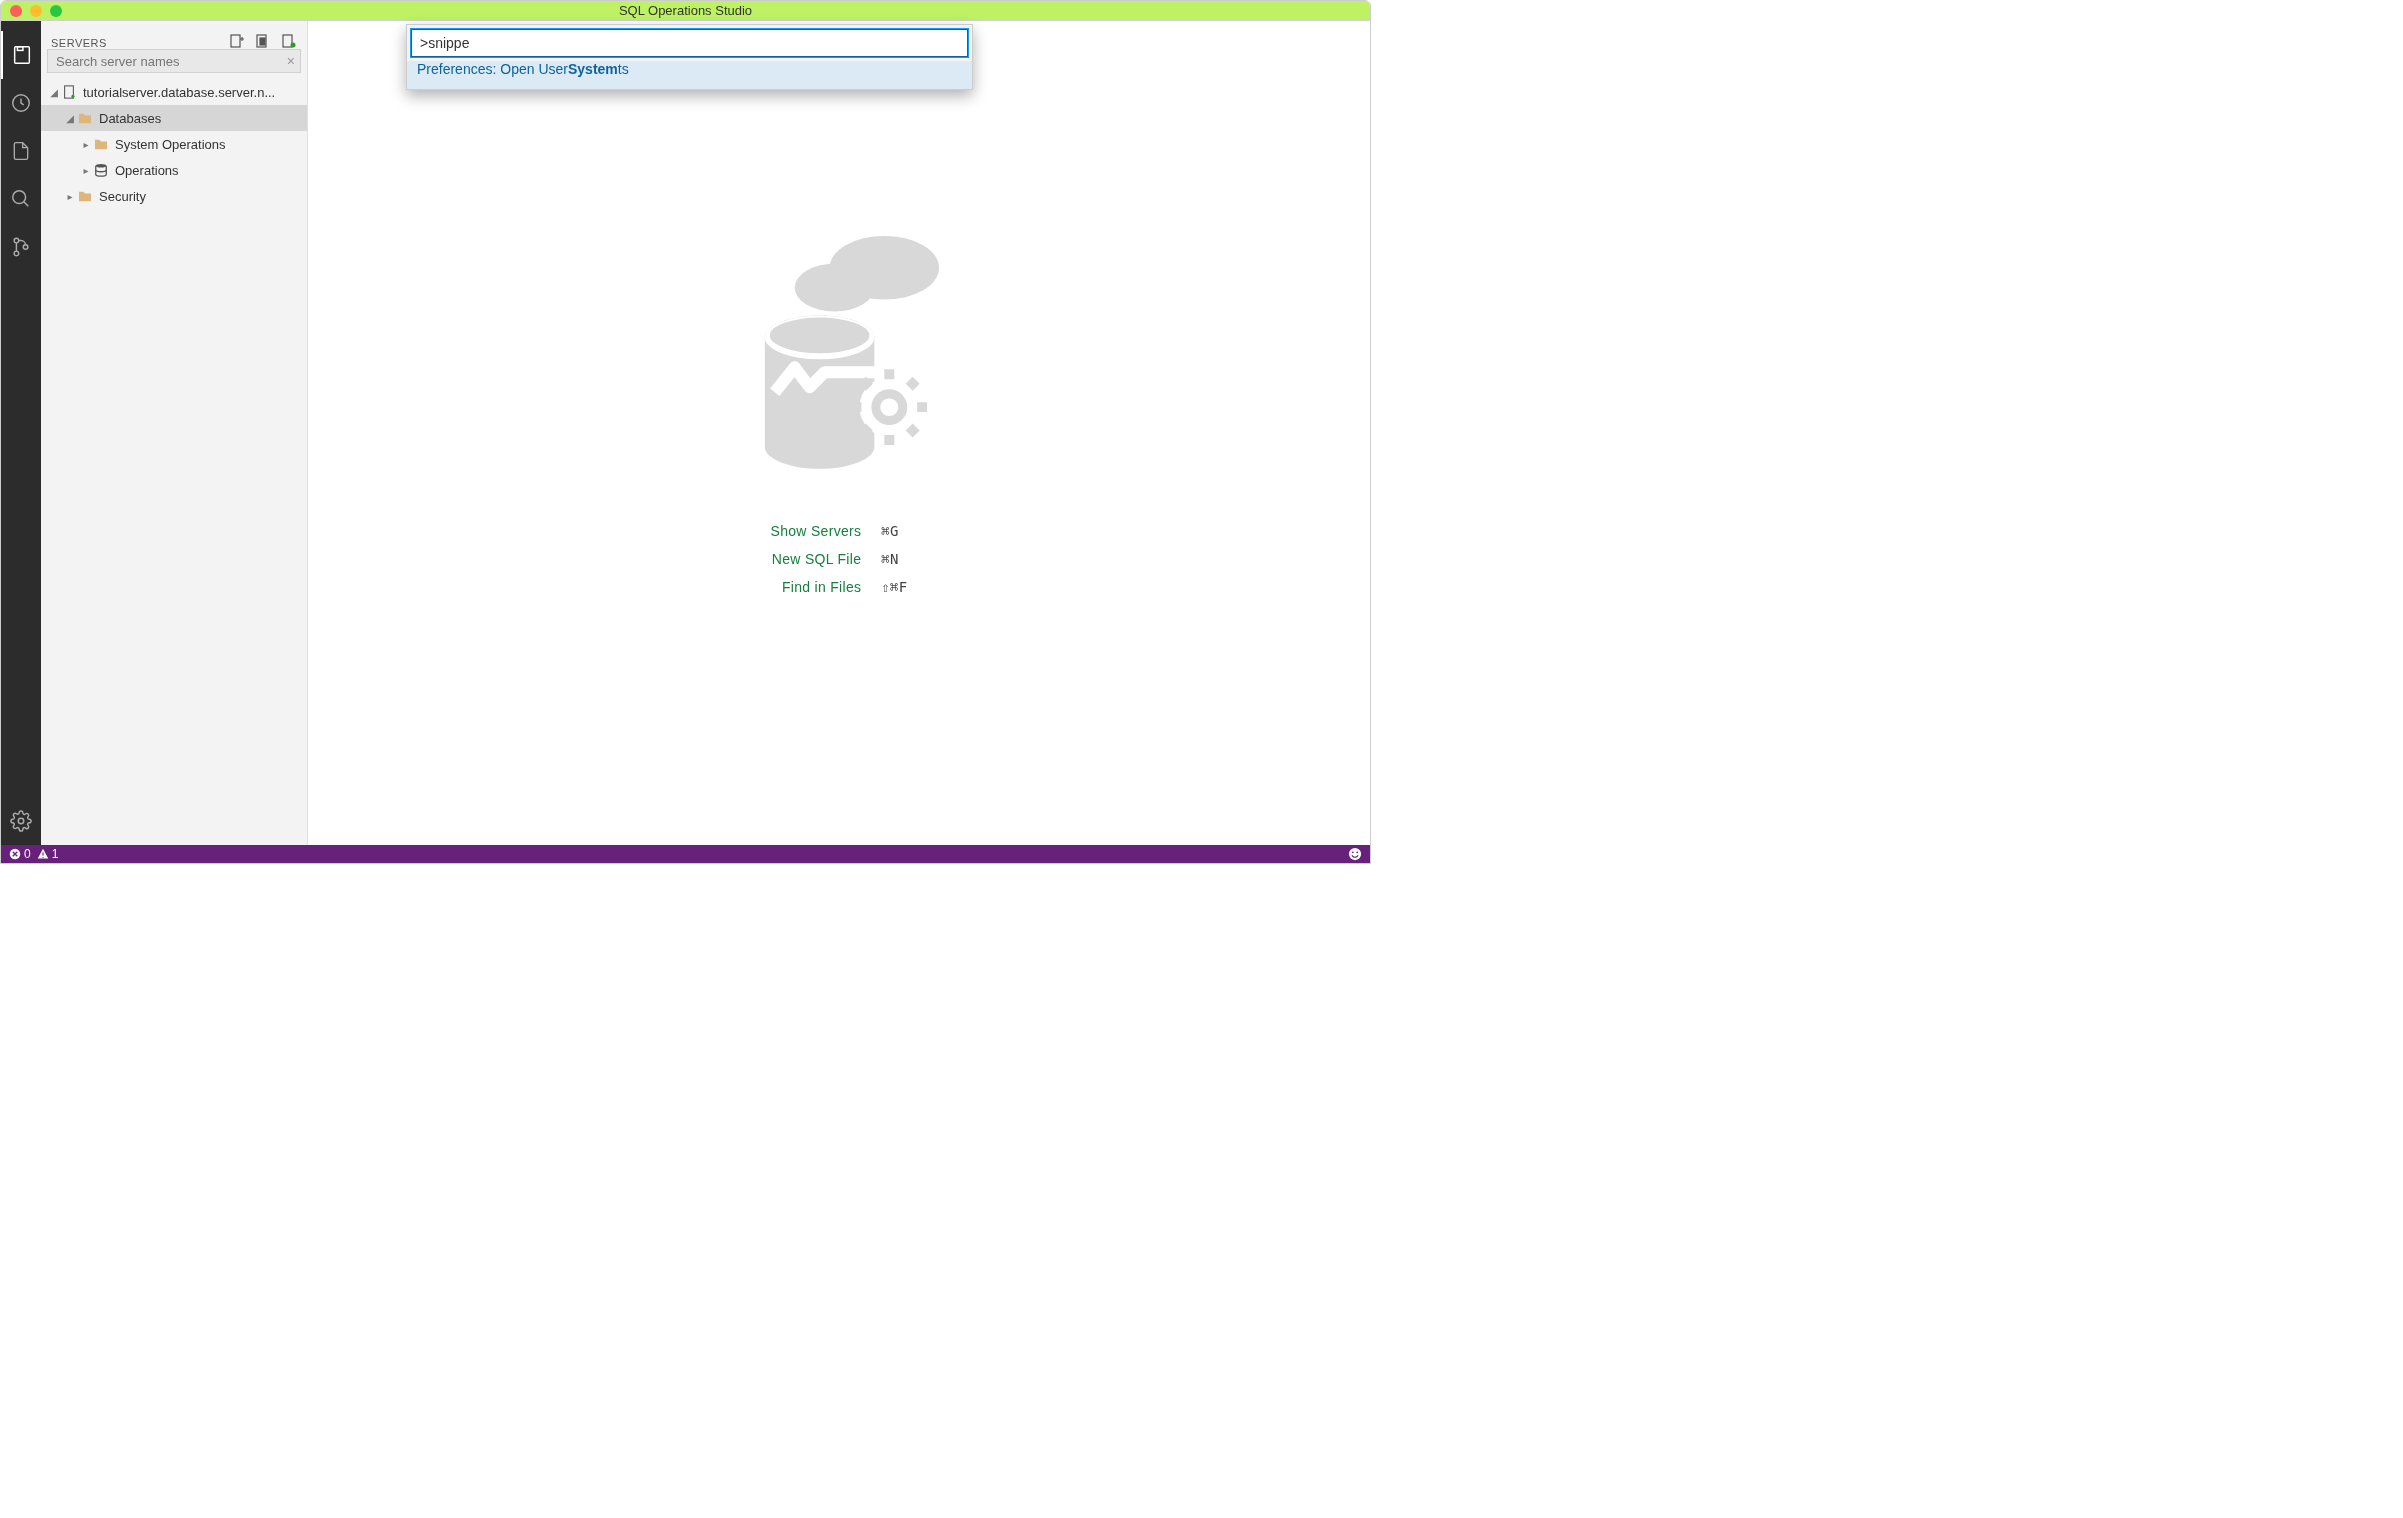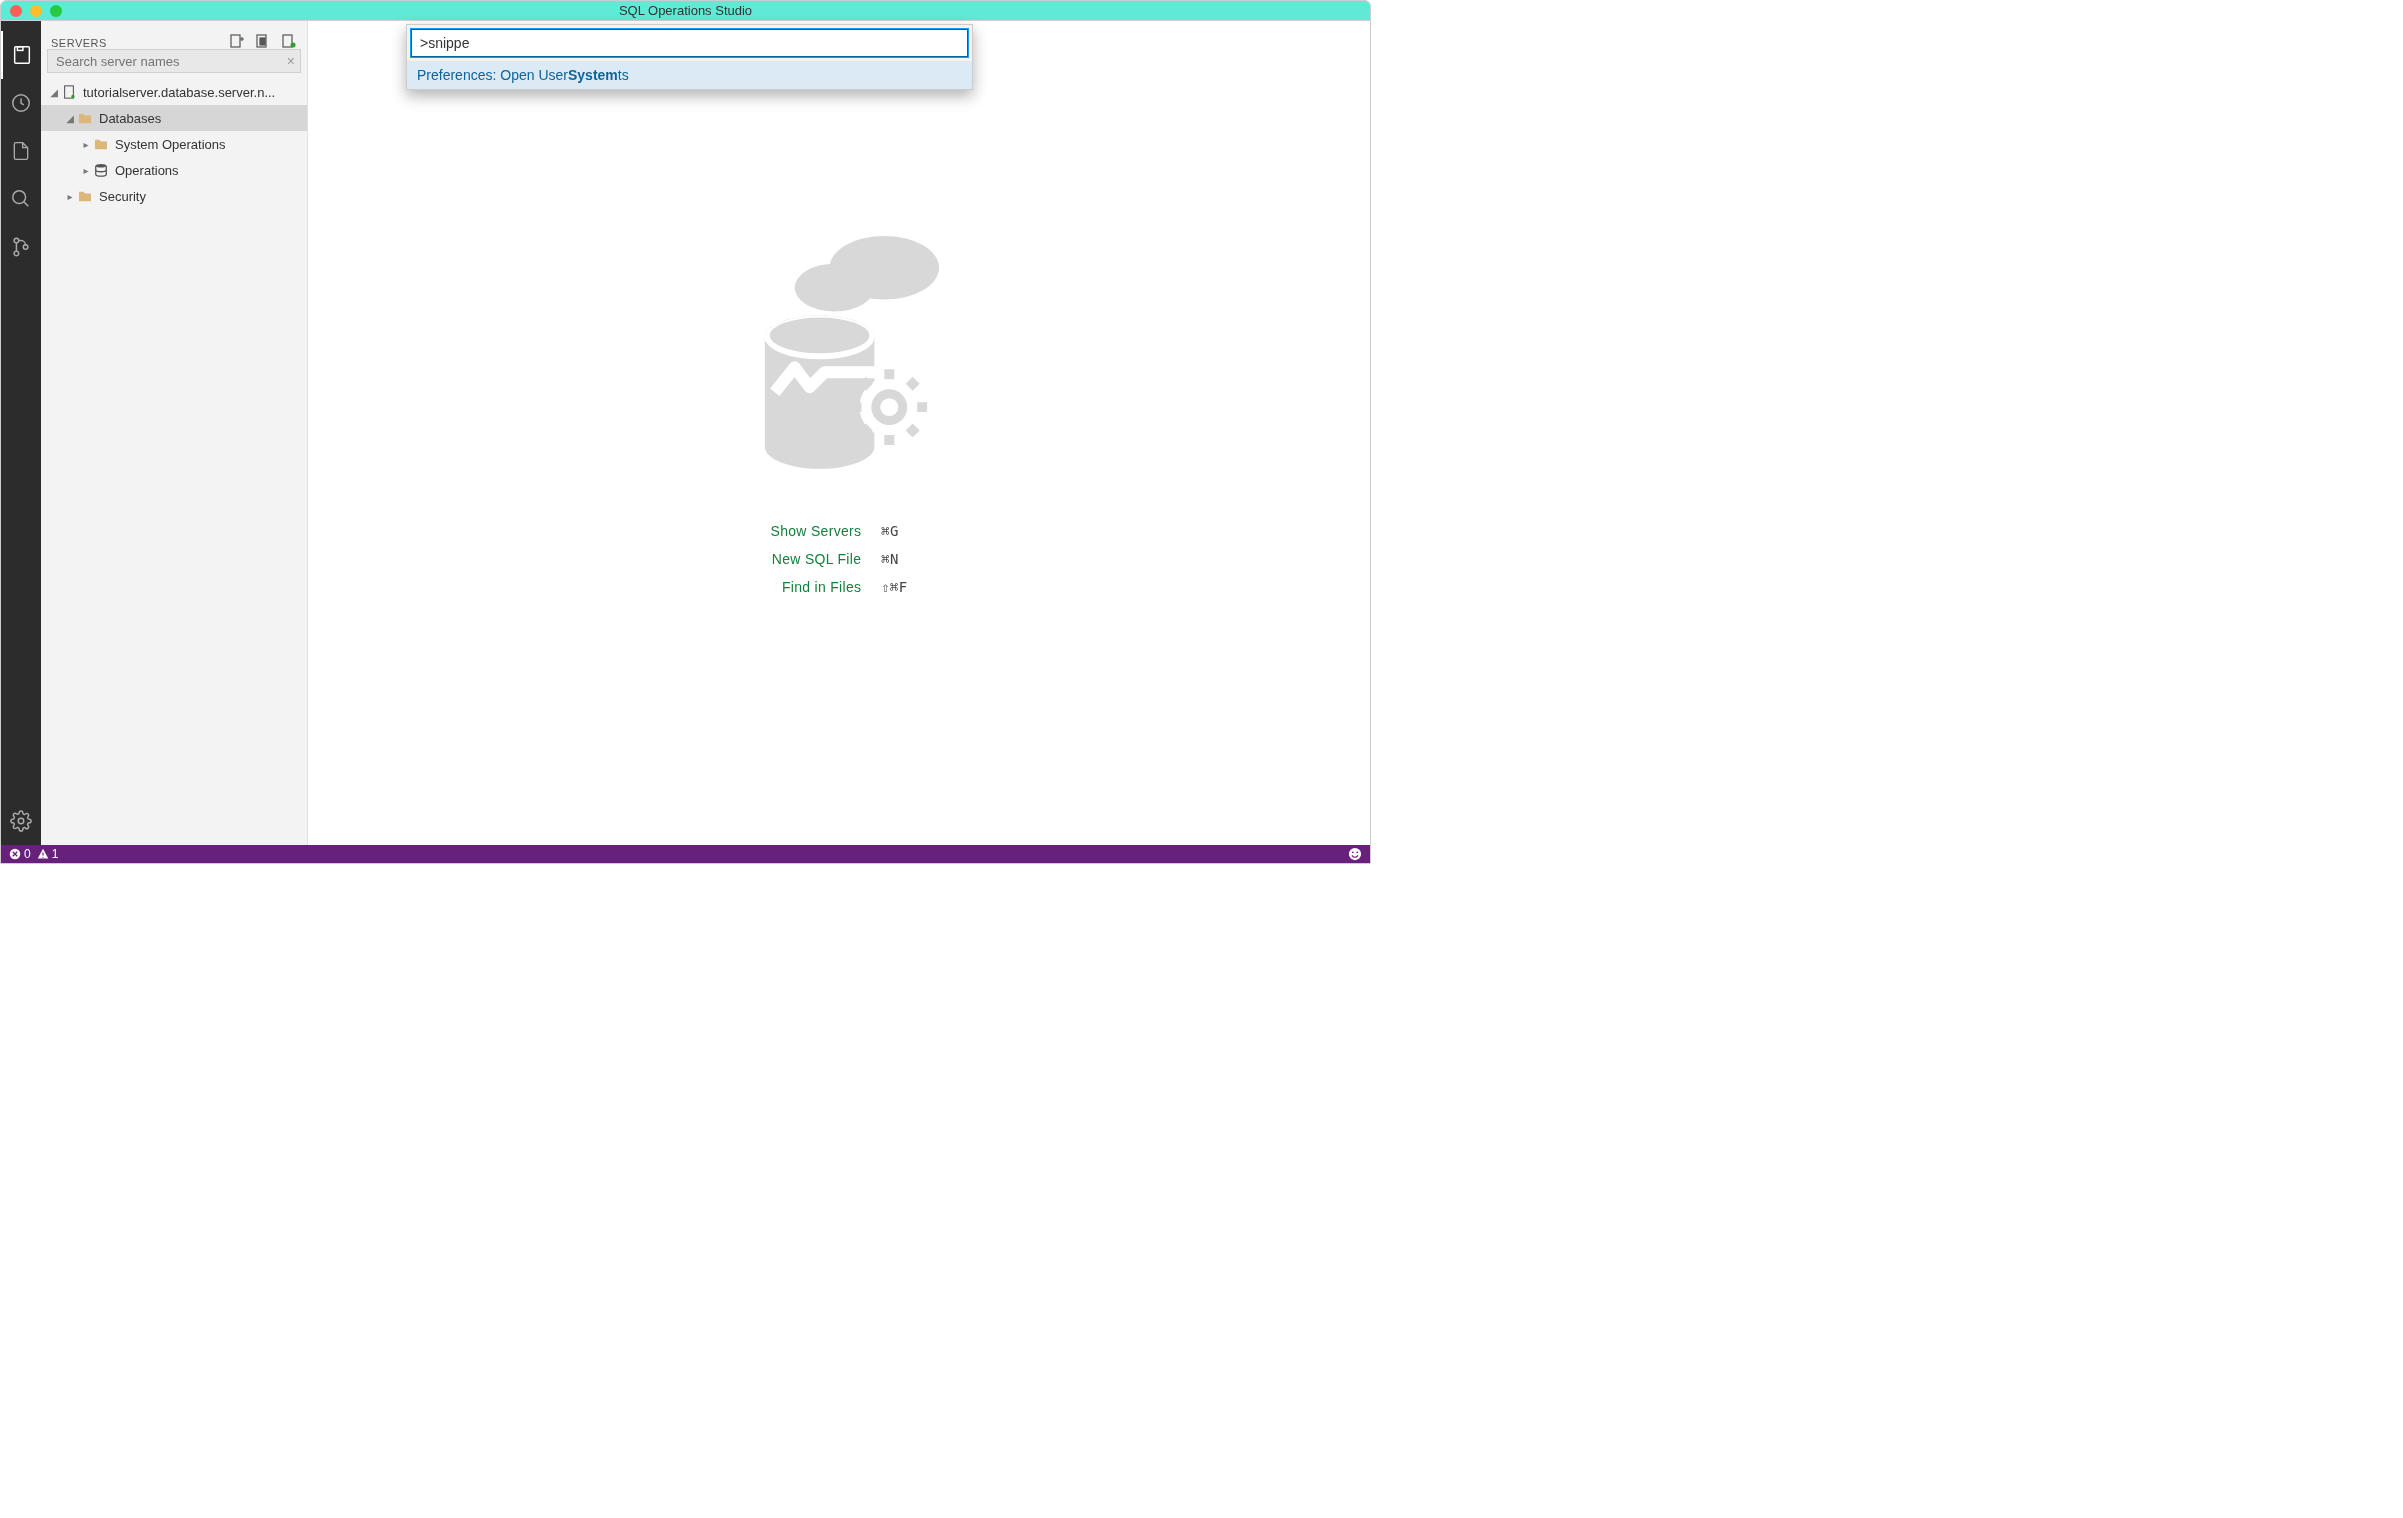--- a/index.html
+++ b/index.html
@@ -1,18 +1,18 @@
 <!DOCTYPE html>
 <html><head>
 <meta charset="utf-8">
 <style>
 * { margin: 0; padding: 0; box-sizing: border-box; font-family: -apple-system, BlinkMacSystemFont, "Segoe UI", sans-serif; }
 body { width: 1371px; height: 864px; overflow: hidden; transform-origin: top left; }
 .window { width: 100%; height: 100%; display: flex; flex-direction: column; background: #fff; border: 1px solid #ccc; border-radius: 6px 6px 0 0; overflow: hidden; }
-.title-bar { height: 20px; background: #5eead4; border-bottom: 1px solid #d0d0d0; display: flex; align-items: center; position: relative; }
+.title-bar { height: 20px; background: #bef264; border-bottom: 1px solid #d0d0d0; display: flex; align-items: center; position: relative; }
 .traffic-lights { display: flex; gap: 8px; padding-left: 9px; }
 .tl { width: 12px; height: 12px; border-radius: 50%; }
 .tl-close { background: #ff5f57; }
 .tl-min { background: #febc2e; }
 .tl-max { background: #28c840; }
 .title-text { position: absolute; left: 50%; transform: translateX(-50%); font-size: 13px; color: #333; }
 .body-row { flex: 1; display: flex; min-height: 0; }
 .activity-bar { width: 40px; background: #2c2c2c; display: flex; flex-direction: column; padding-top: 10px; }
 .activity-icon { width: 40px; height: 48px; display: flex; align-items: center; justify-content: center; color: #aaa; cursor: pointer; }
 .activity-icon.active { border-left: 2px solid #fff; color: #fff; }
@@ -31,21 +31,21 @@
 .tree-toggle { width: 14px; text-align: center; color: #777; font-size: 10px; }
 .tree-icon { width: 16px; height: 16px; margin-right: 6px; display: flex; align-items: center; justify-content: center; }
 .folder-icon { color: #dcb67a; }
 .db-icon { color: #555; }
 .server-icon { color: #555; }
 .editor { flex: 1; background: #fff; position: relative; }
 .command-palette { position: absolute; top: 3px; left: 98px; width: 567px; background: #f3f3f3; border: 1px solid #ccc; box-shadow: 0 6px 14px rgba(0,0,0,0.3); z-index: 100; }
 .cp-input-wrap { padding: 4px; }
 .cp-input { width: 100%; height: 28px; padding: 8px 8px; border: 1px solid #0e639c; outline: 1px solid #0e9cff; font-family: inherit; font-size: 14px; color: #333; background: #fff; }
 .cp-list { max-height: 199px; overflow: auto; }
-.cp-item { height: 28px; display: flex; align-items: center; padding: 0 10px; font-size: 14px; color: #0e639c; background: #dceaf5; cursor: pointer; }
+.cp-item { height: 28px; display: flex; padding: 0 10px; font-size: 14px; color: #0e639c; background: #dceaf5; cursor: pointer; }
 .cp-item .match { font-weight: bold; }
 .welcome { position: absolute; top: 50%; left: 50%; transform: translate(-50%, -55%); width: 498px; display: flex; flex-direction: column; align-items: center; }
 .welcome-logo { width: 229px; height: 259px; color: #d4d4d4; margin-bottom: 30px; }
 .welcome-hints { display: table; }
 .hint-row { display: table-row; }
 .hint-label, .hint-key { display: table-cell; padding: 6px 10px; font-size: 14px; color: #15803d; letter-spacing: 0.3px; }
 .hint-label { text-align: right; }
 .hint-key { text-align: left; color: #444; font-family: -apple-system, monospace; }
 .status-bar { height: 18px; background: #68217a; color: #fff; display: flex; align-items: center; font-size: 12px; padding: 0 8px; justify-content: space-between; }
 .status-items { display: flex; gap: 6px; align-items: center; }

